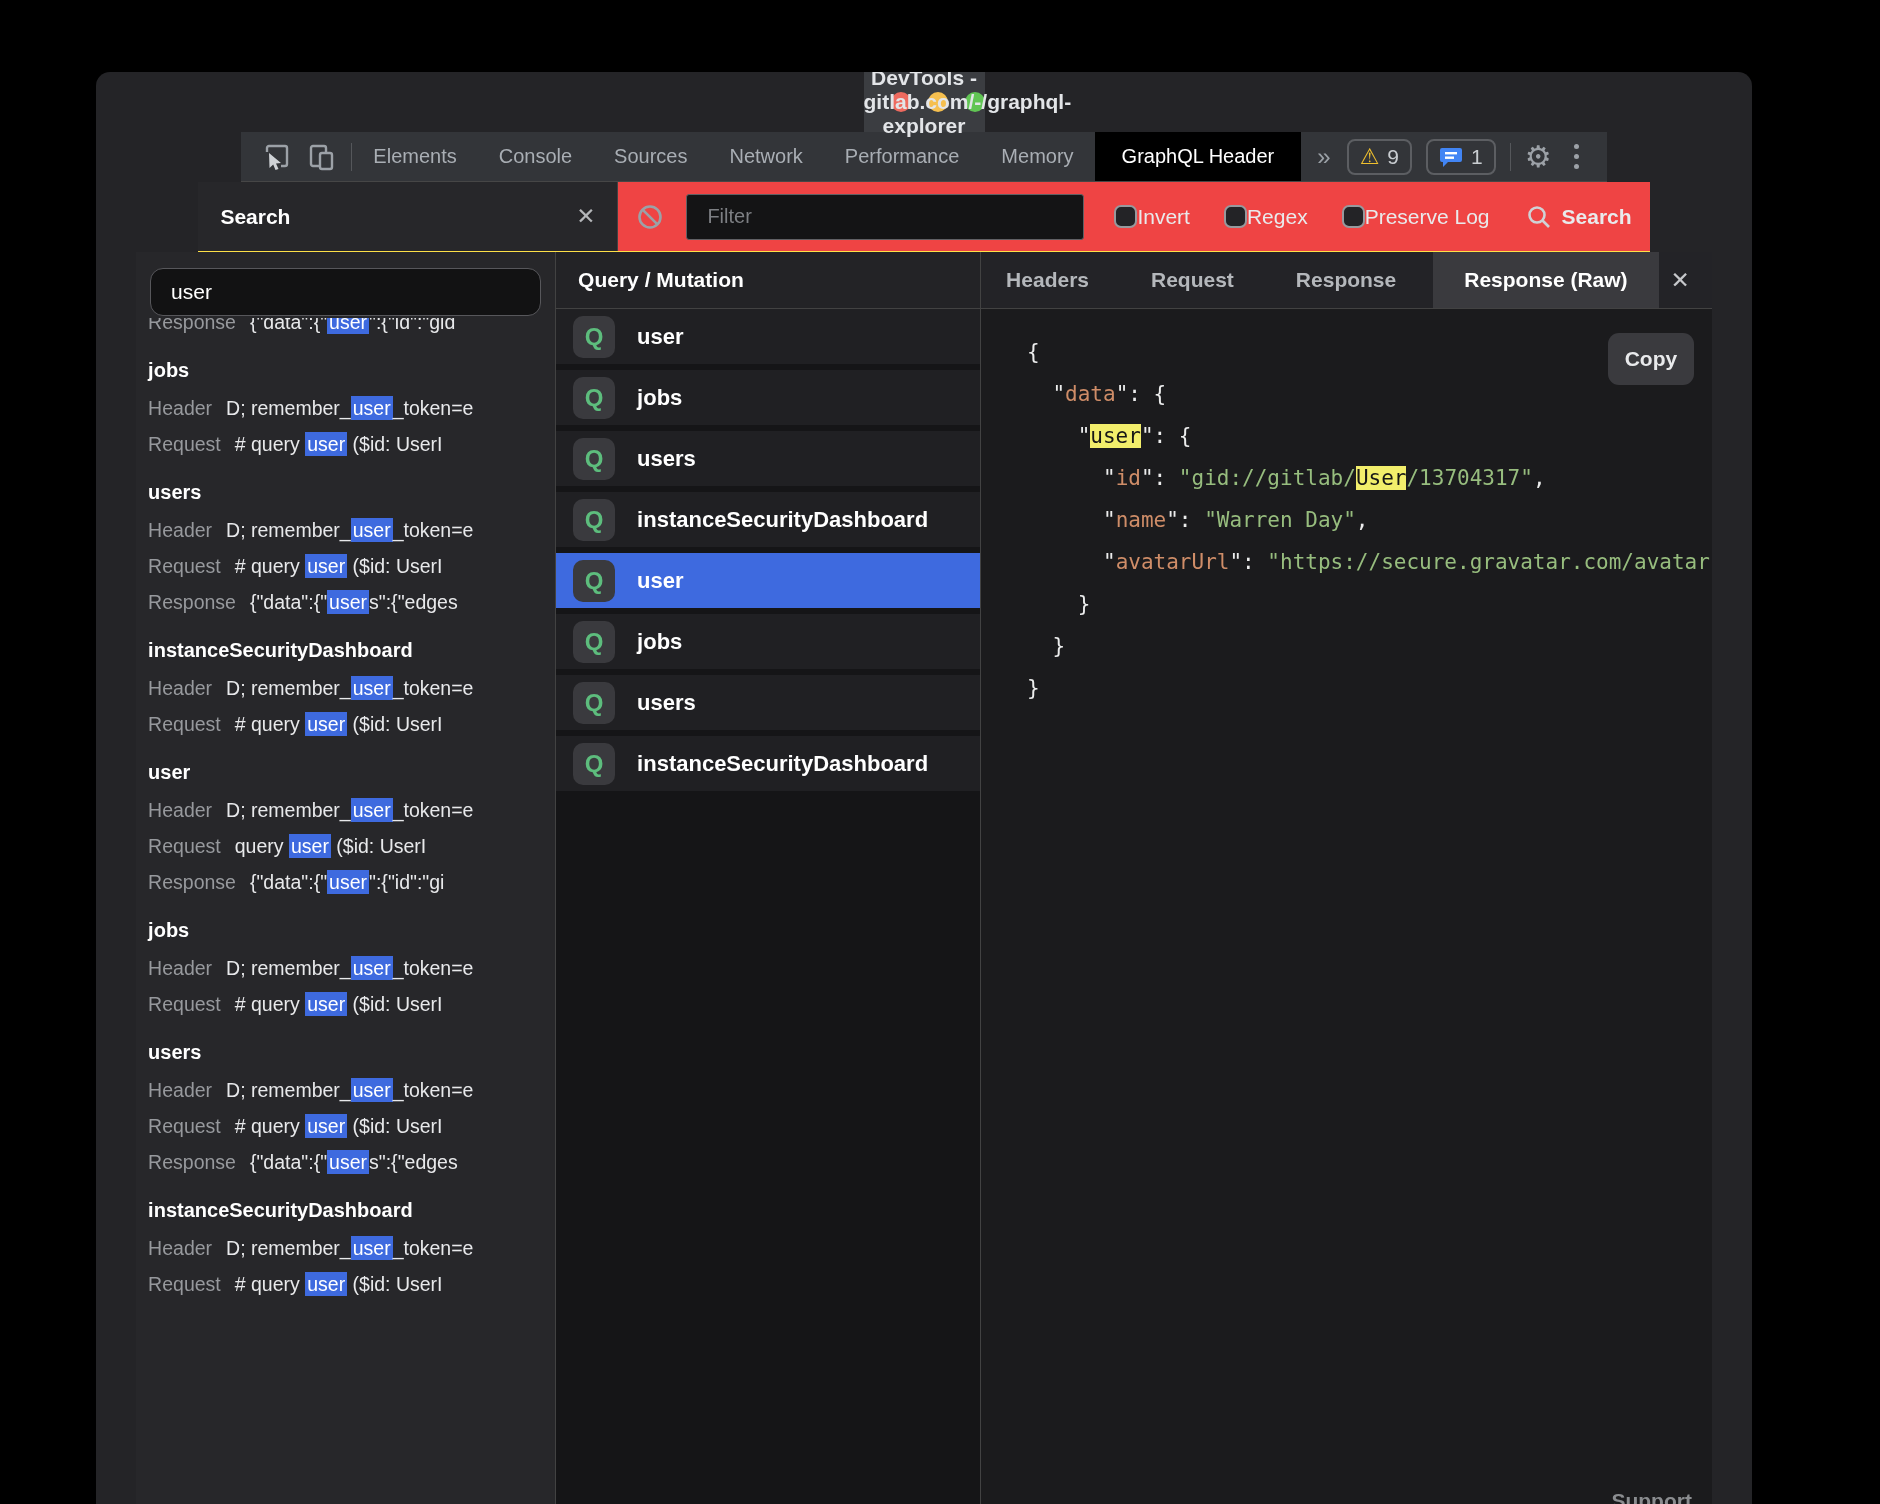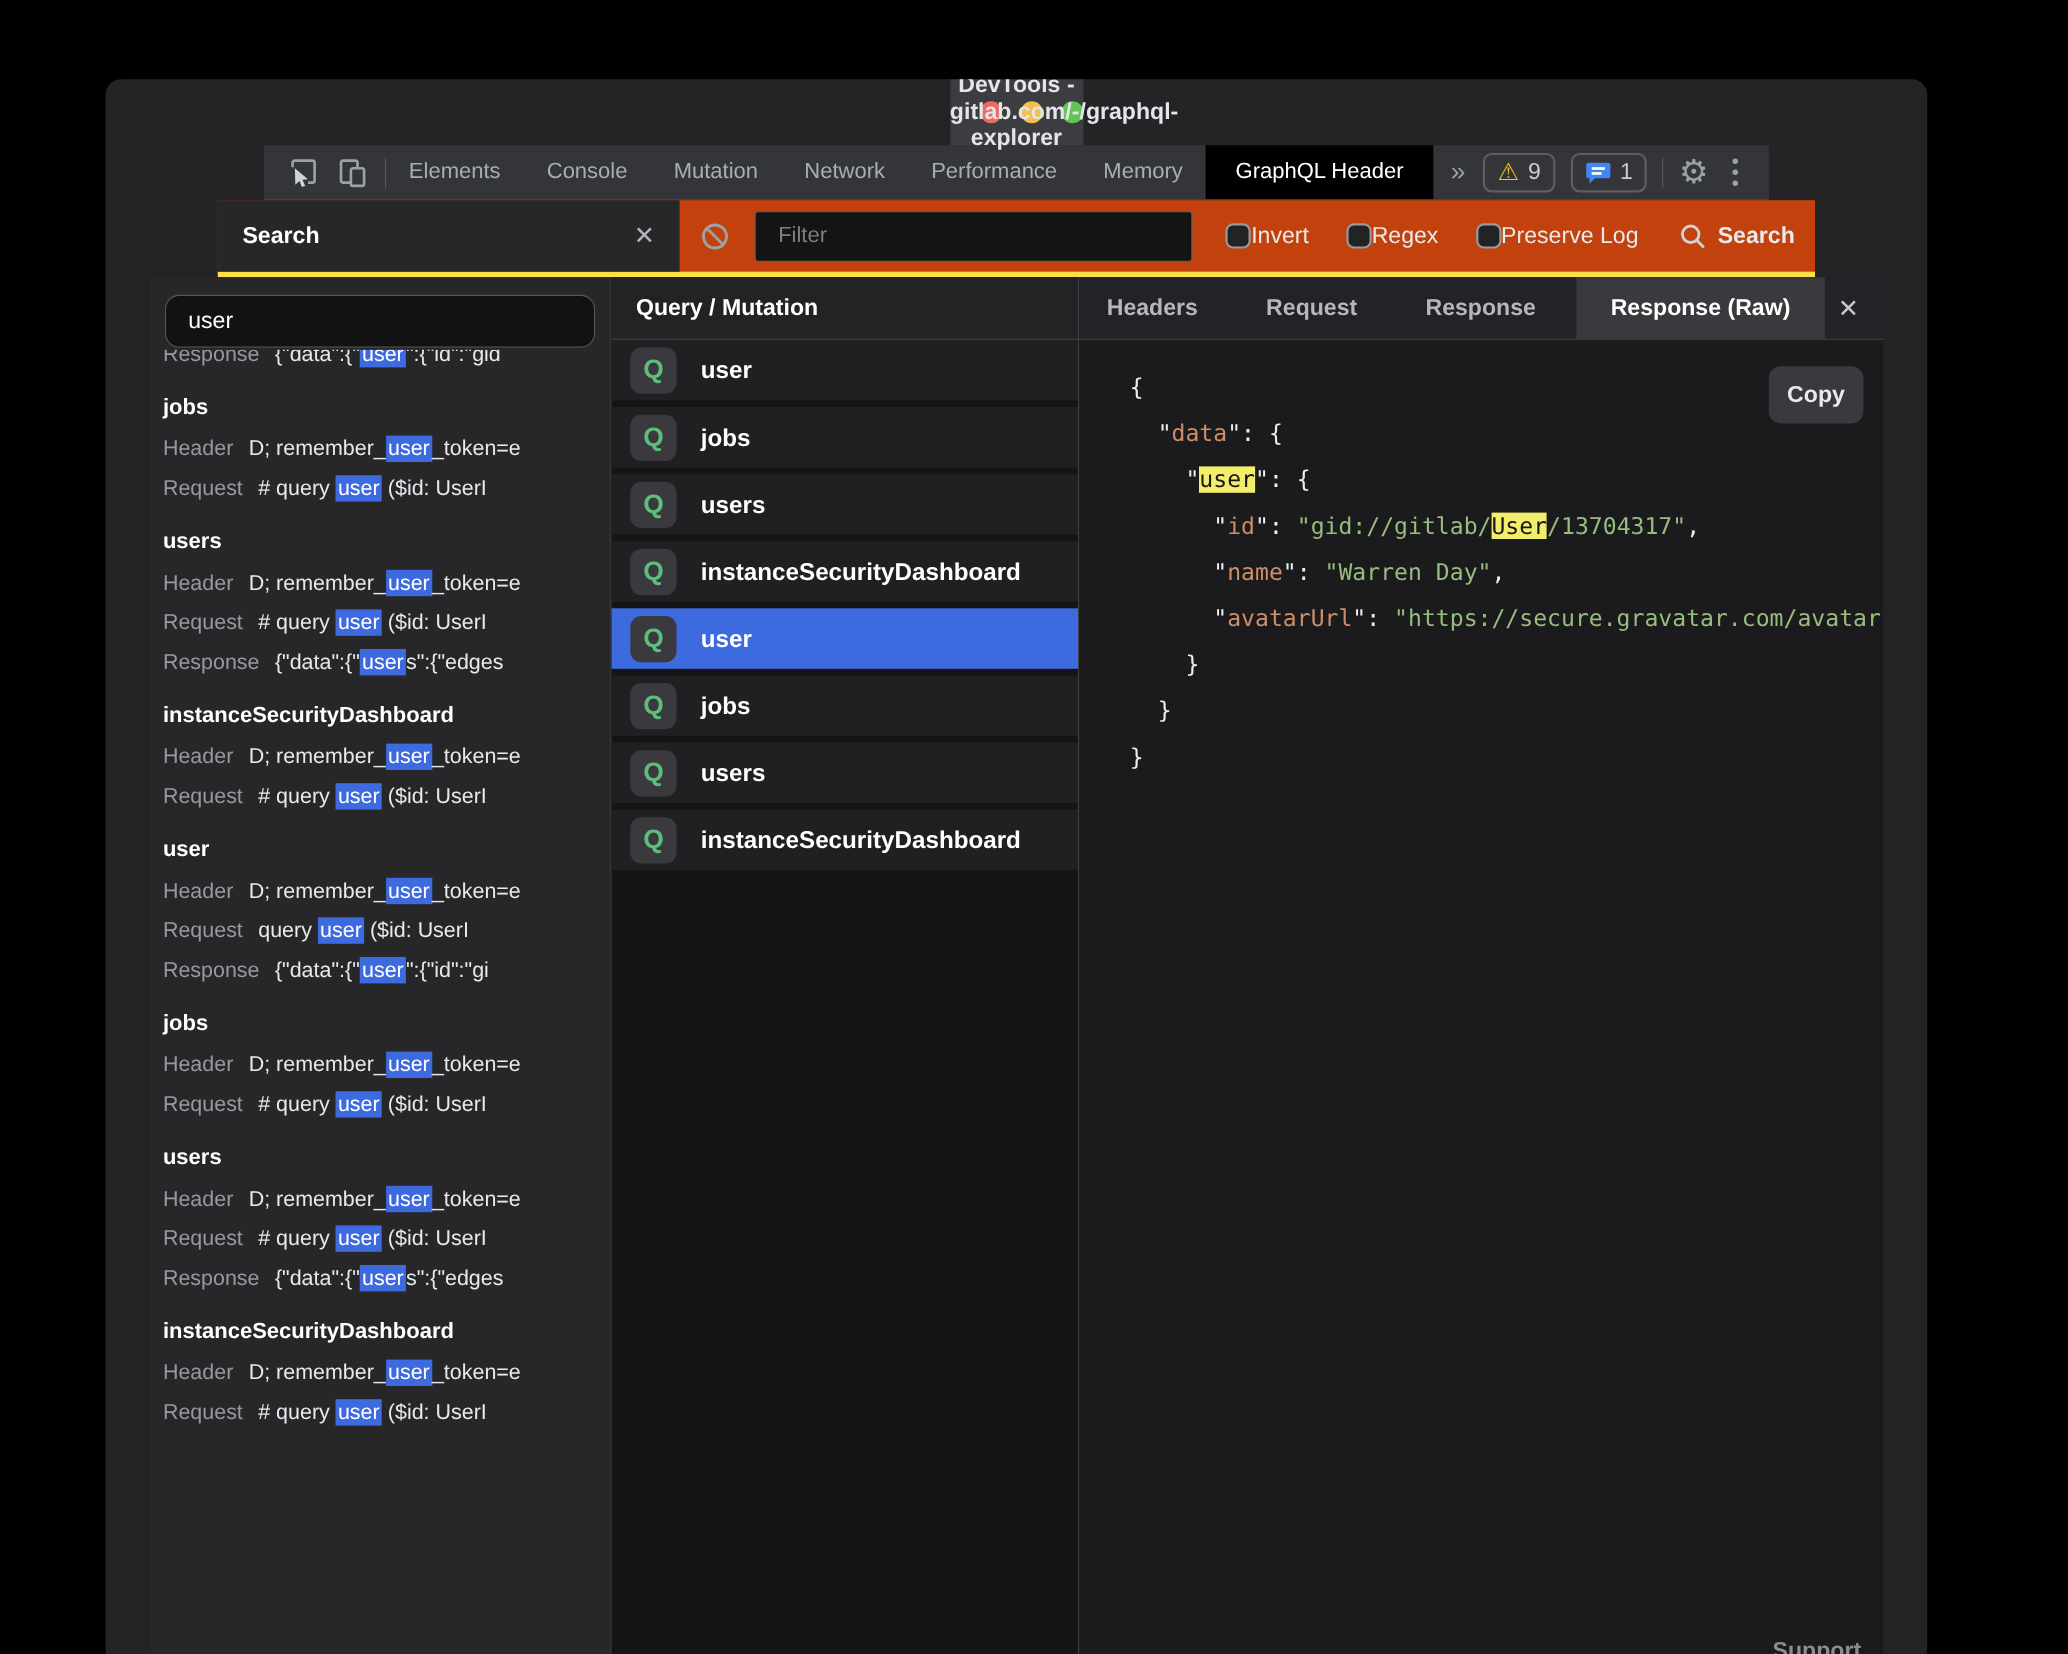--- a/index.html
+++ b/index.html
@@ -25,21 +25,21 @@
   .tab.selected{background:#000;color:#fff;padding:0 27px;}
   .chev{display:flex;align-items:center;color:#9aa0a6;font-size:24px;padding:0 16px;}
   .tb-right{margin-left:auto;display:flex;align-items:center;gap:14px;padding-right:20px;}
   .pill{display:flex;align-items:center;gap:8px;border:2px solid #5c5e62;border-radius:8px;height:36px;padding:0 11px;}
   .pill .num{color:#c9cdd1;font-size:21px;}
   .warn-glyph{color:var(--warn-yellow);font-size:22px;line-height:1;}
   .gear{color:#9ca1a7;font-size:30px;line-height:1;}
   .kebab{display:flex;flex-direction:column;gap:5px;padding:0 8px;}
   .kebab i{width:5px;height:5px;border-radius:50%;background:#9ca1a7;display:block;}
   
-  .filterrow{height:70px;display:flex;flex:0 0 auto;background:#c2410c;border-bottom:5px solid #fde047;}
+  .filterrow{height:70px;display:flex;flex:0 0 auto;background:#ef4444;border-bottom:1px solid #fde047;}
   .filter-left{width:420px;flex:0 0 auto;border-right:1px solid #424242;display:flex;align-items:center;padding:0 22px;background:#27272a;}
   .filter-left .ptitle{color:#fff;font-size:21px;font-weight:bold;}
   .xbtn{margin-left:auto;color:#b4b6b9;font-size:23px;line-height:1;cursor:default;}
   .filter-right{flex:1;display:flex;align-items:center;gap:22px;padding:0 18px;}
   .filter-input{width:398px;height:46px;background:#141415;border:1.5px solid #606064;border-radius:3px;
                 color:#e8e8e8;font-size:20px;padding:0 20px;outline:none;font-family:"Liberation Sans",sans-serif;}
   .filter-input::placeholder{color:#7d7f83;}
   .cbgroup{display:flex;align-items:center;margin-left:8px;}
   .cbox{width:23px;height:23px;border:2.5px solid #97999d;border-radius:7px;background:#232326;}
   .cblabel{color:#e9eaec;font-size:21px;}
@@ -106,21 +106,21 @@
         <svg width="30" height="30" viewBox="0 0 30 30">
           <rect x="4" y="4" width="15" height="20" rx="2" fill="none" stroke="#9ca1a7" stroke-width="2.4"></rect>
           <rect x="13" y="11" width="12" height="16" rx="2" fill="#333539" stroke="#9ca1a7" stroke-width="2.4"></rect>
         </svg>
       </span>
     </div>
     <div class="vsep"></div>
     <div class="tabs" id="main-tabs">
         <div class="tab">Elements</div>
         <div class="tab">Console</div>
-        <div class="tab">Mutation</div>
+        <div class="tab">Sources</div>
         <div class="tab">Network</div>
         <div class="tab">Performance</div>
         <div class="tab">Memory</div>
         <div class="tab selected">GraphQL Header</div>
       </div>
     <div class="chev">»</div>
     <div class="tb-right">
       <div class="pill">
         <span class="warn-glyph">⚠</span>
         <span class="num">9</span>

